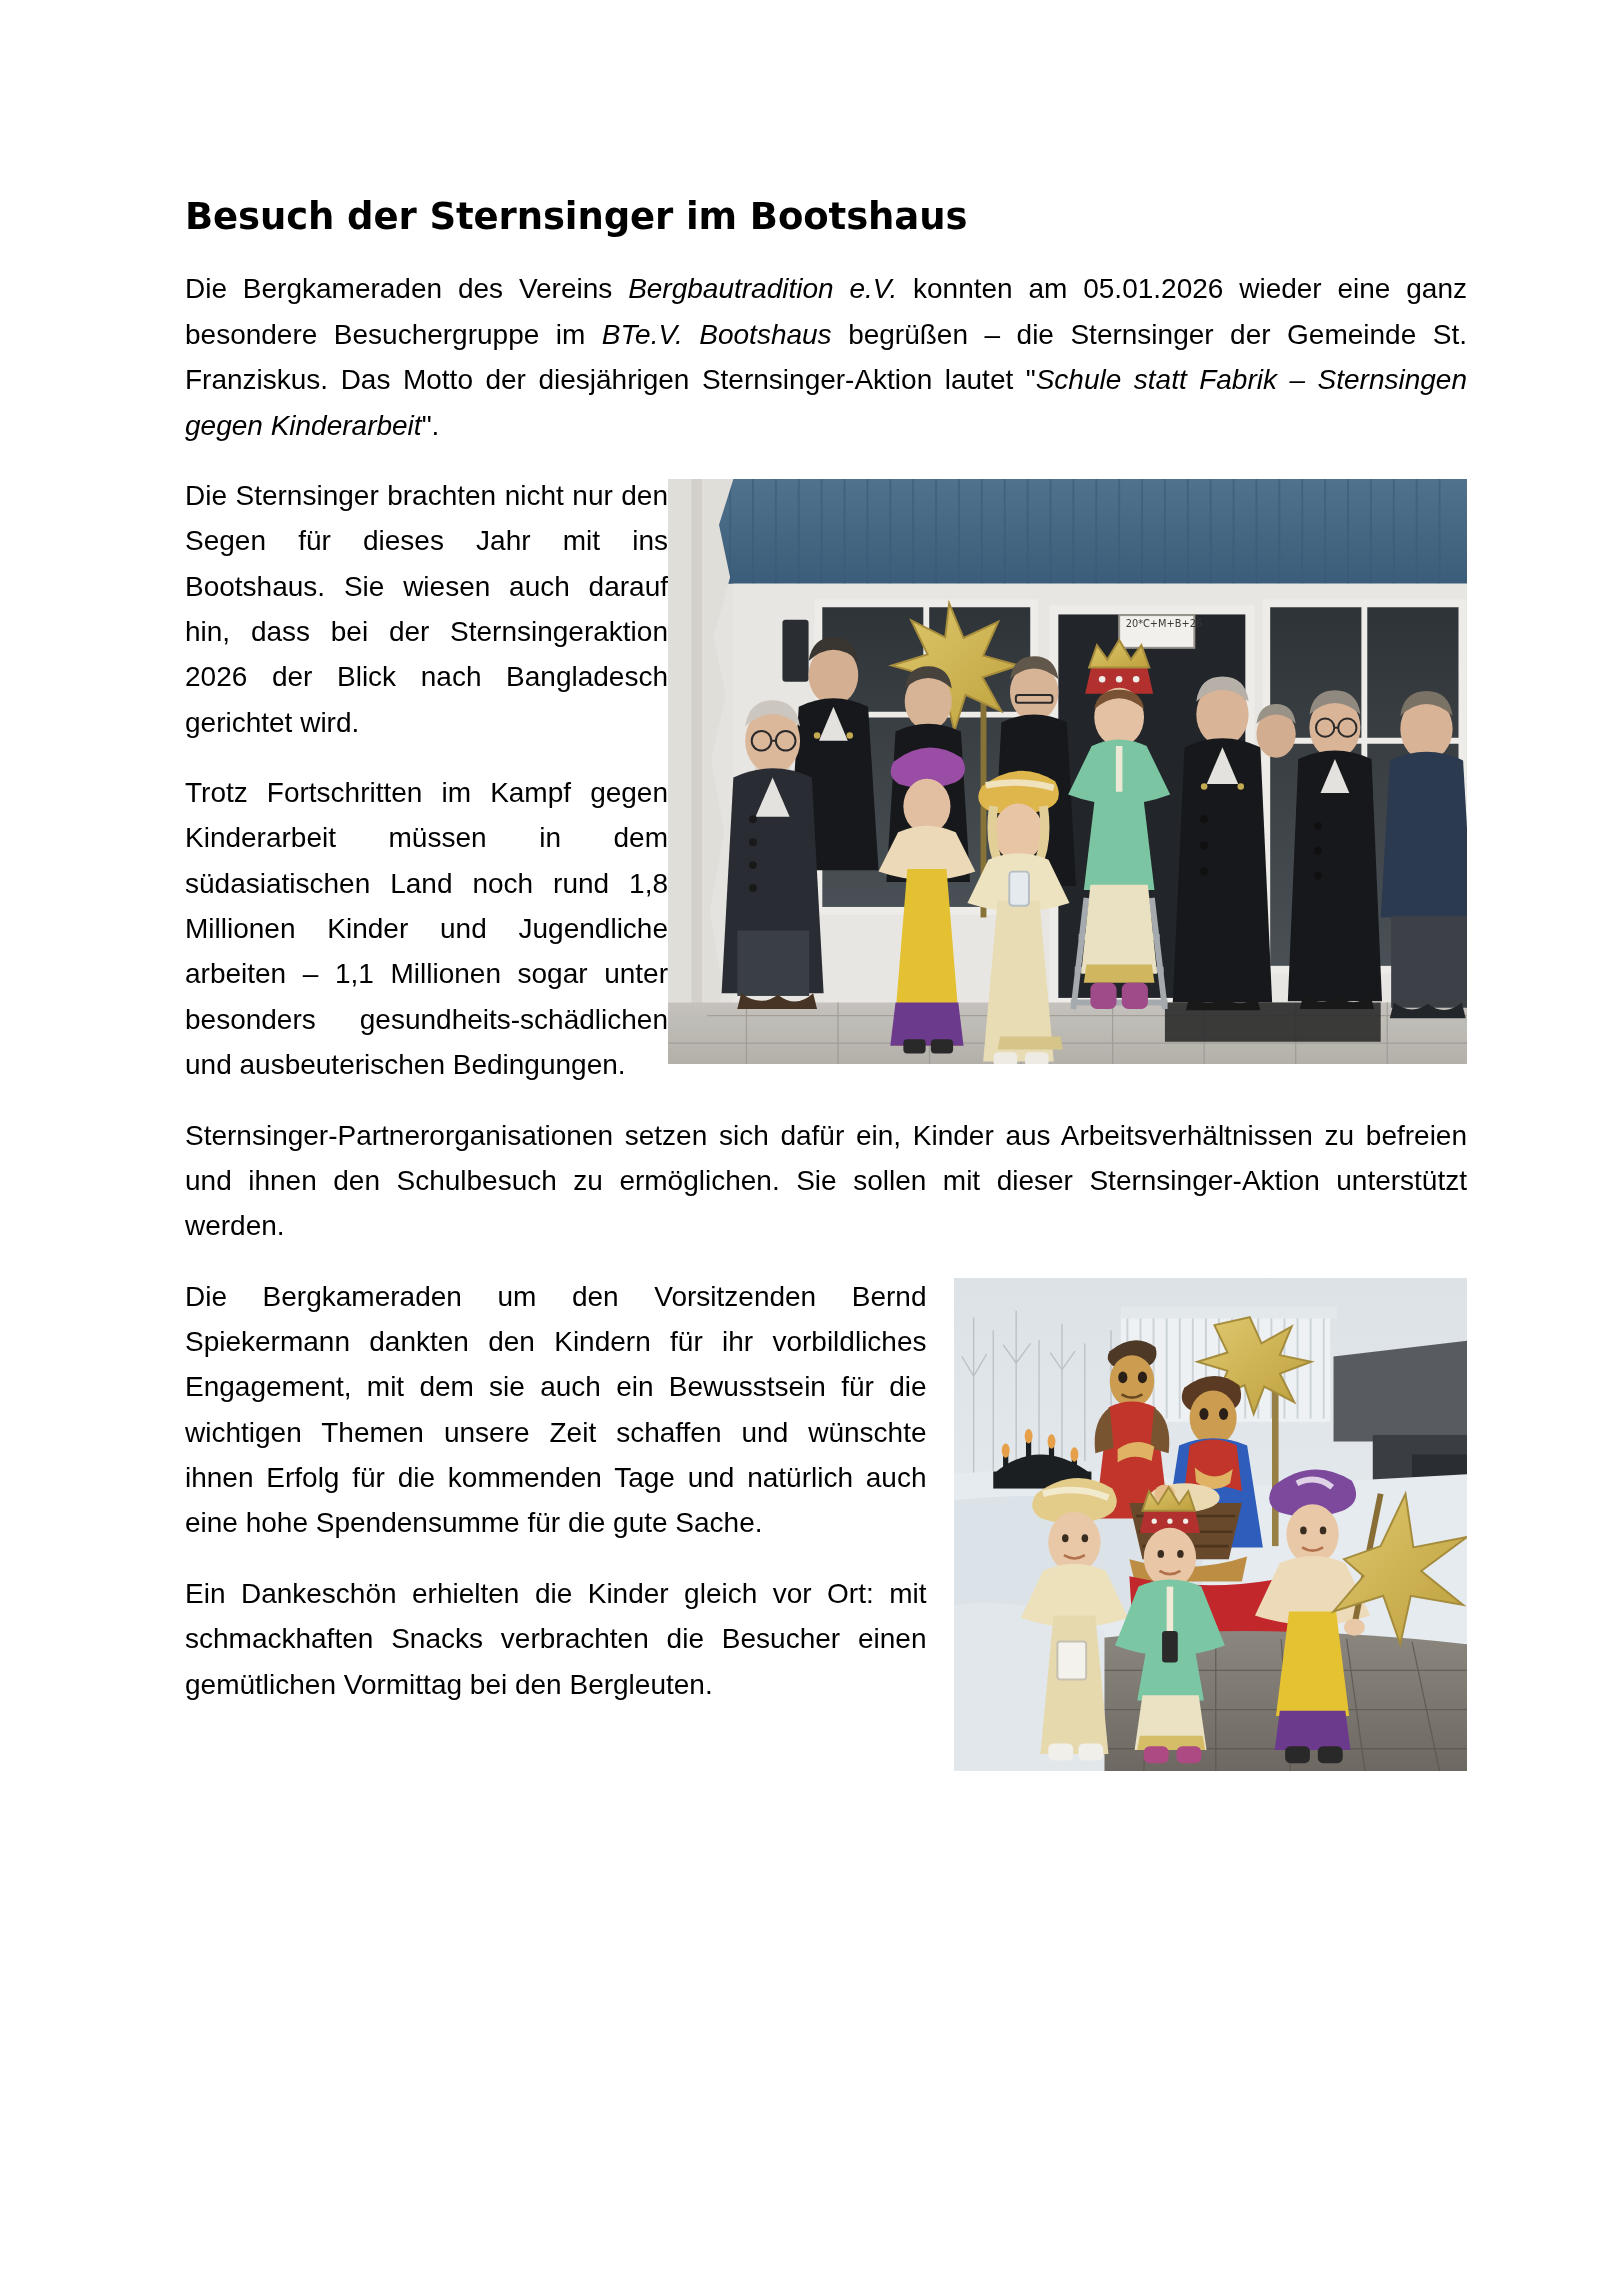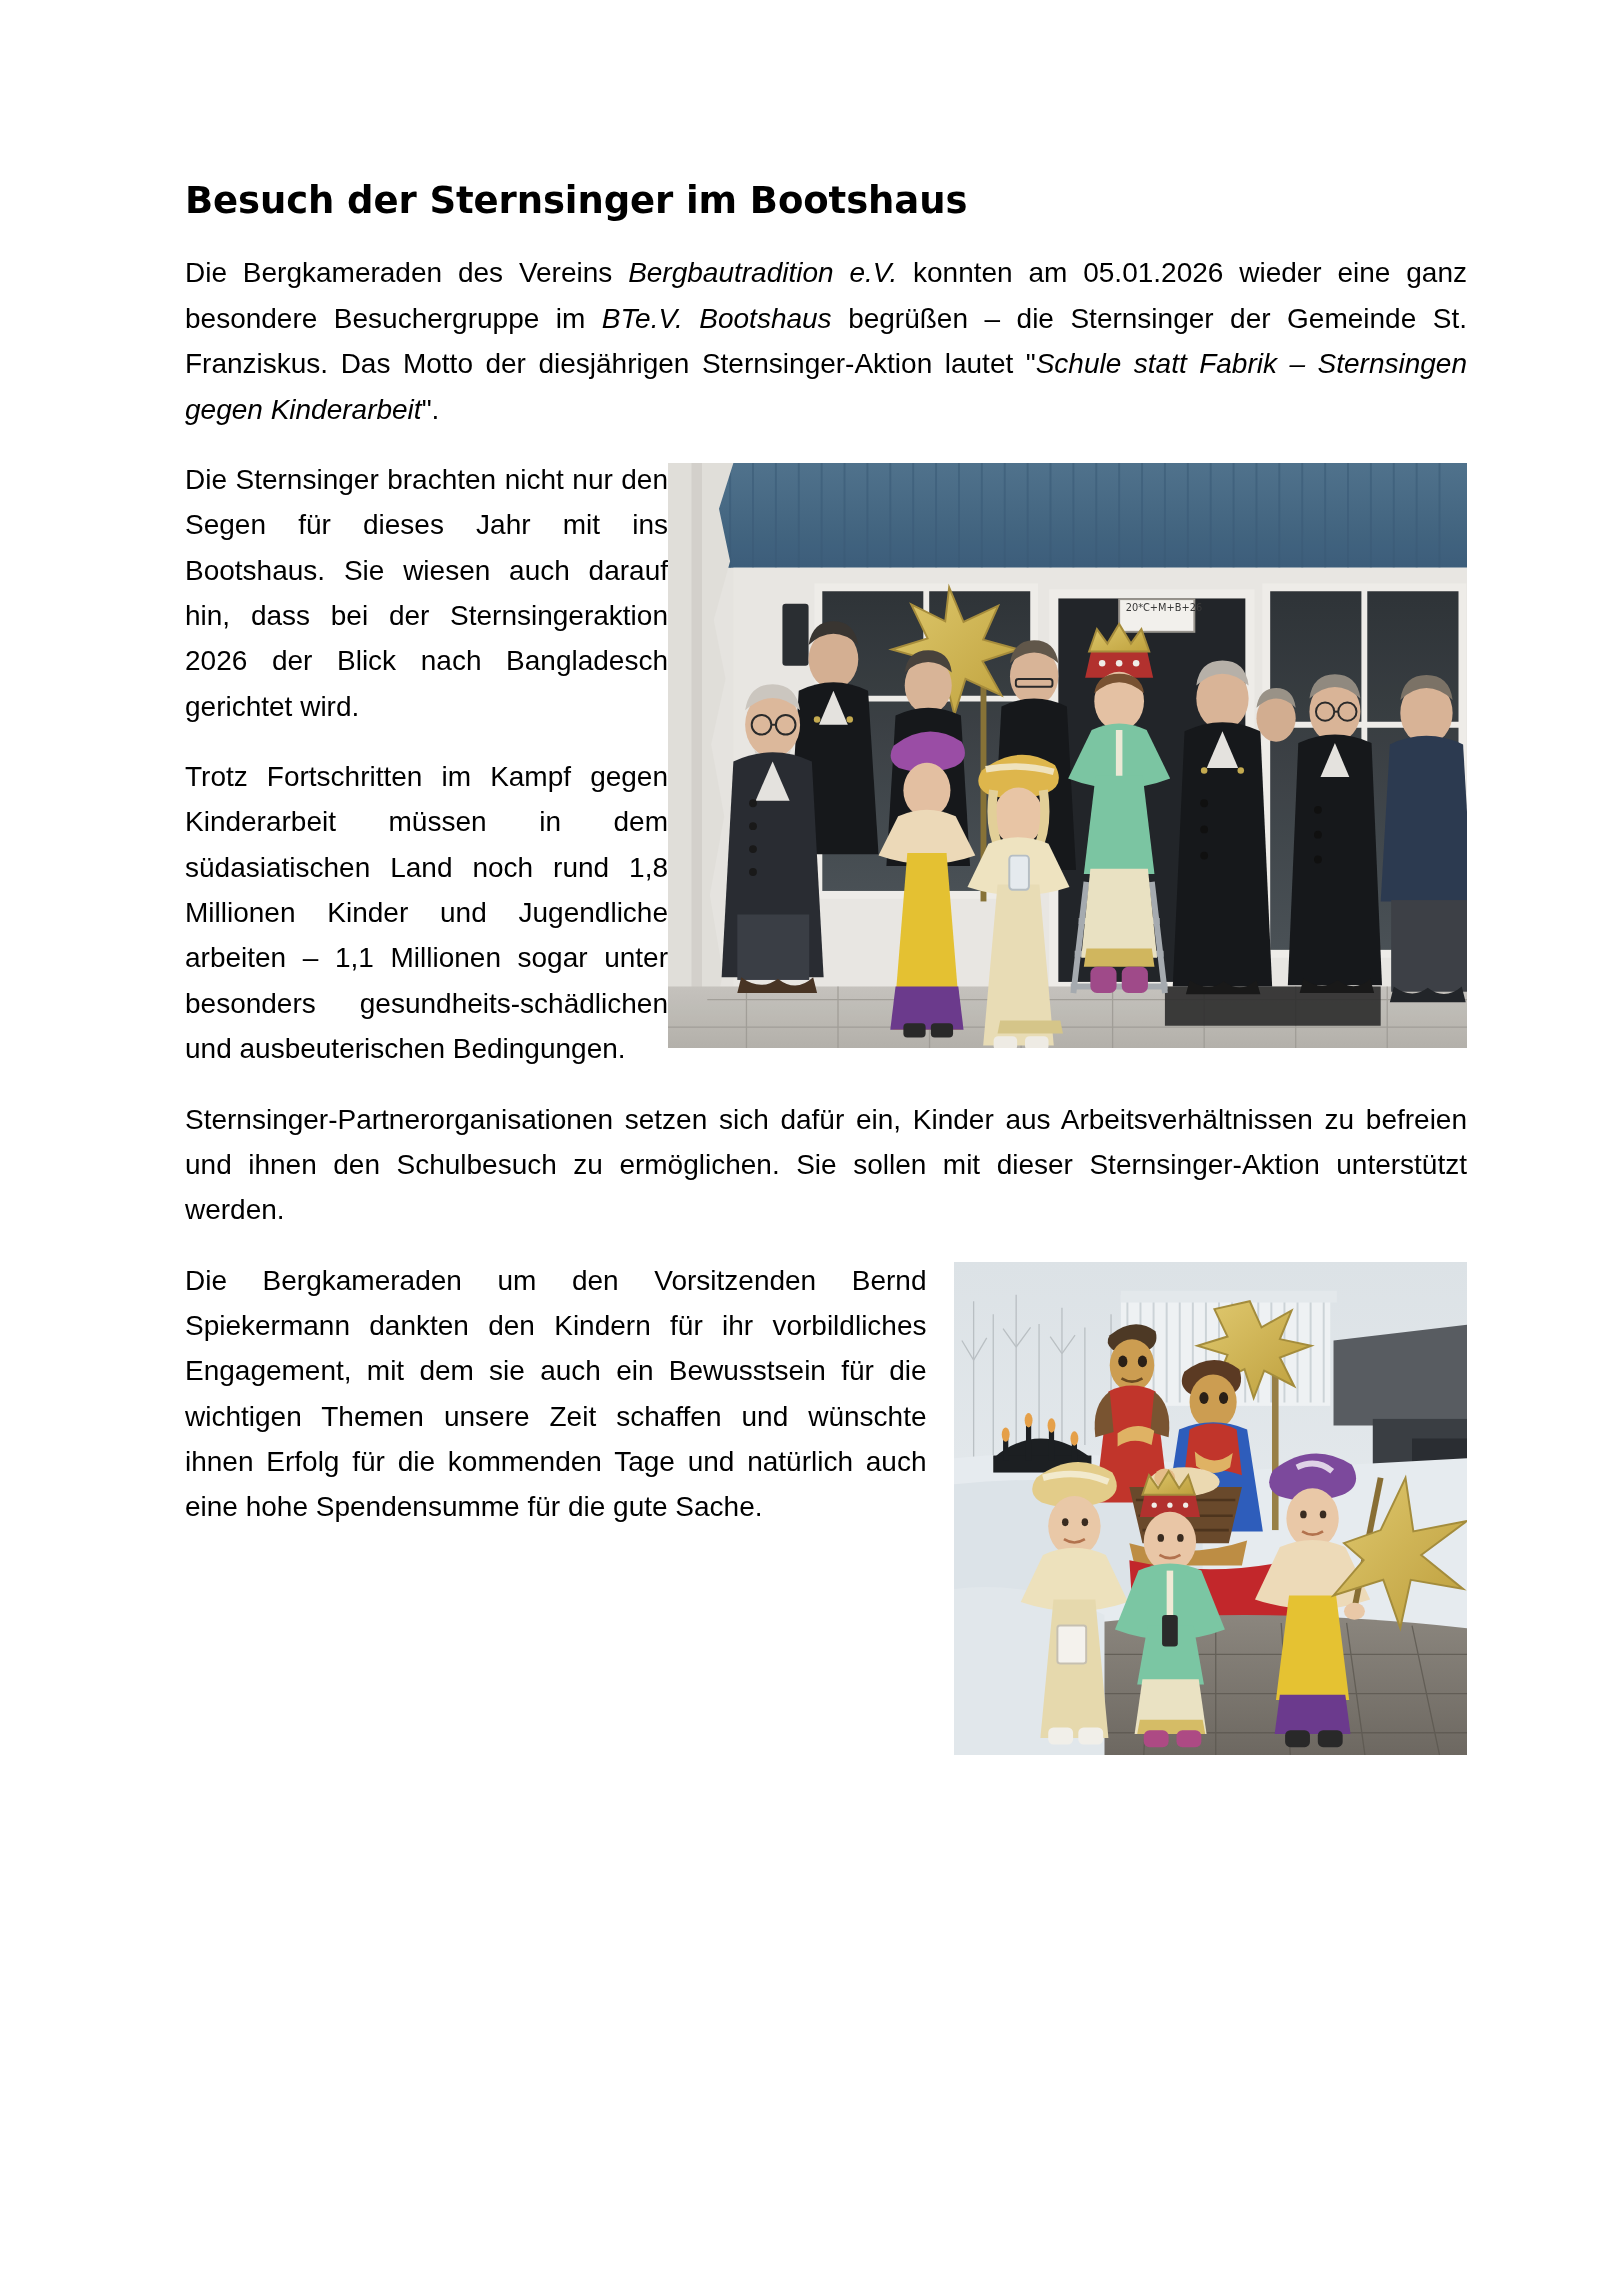--- a/index.html
+++ b/index.html
@@ -17,21 +17,21 @@
     width: 1623px;
     height: 2295px;
     background: #ffffff;
     box-sizing: border-box;
     padding: 0;
     overflow: hidden;
   }
   .content {
     position: absolute;
     left: 185px;
-    top: 180px;
+    top: 196px;
     width: 1282px;
   }
   h1.doc-title {
     font-family: "DejaVu Sans", sans-serif;
     font-size: 37px;
     font-weight: bold;
     letter-spacing: -0.1px;
     line-height: 1.12;
     margin: 0 0 29px 0;
     color: #000000;
@@ -460,17 +460,18 @@
             <path d="M596 430 L652 410 L690 330 L702 412 L784 396 L714 448 L778 500 L698 486 L682 560 L656 486 L580 510 L626 456 Z" fill="url(#goldG2)" stroke="#a68e3d" stroke-width="3"></path>
             <ellipse cx="612" cy="534" rx="16" ry="13" fill="#eccba9"></ellipse>
           </g>
         </g>
         <rect x="0" y="0" width="784" height="754" fill="#000" opacity="0.012"></rect>
       </svg>
     </div>
 
     <p class="para">Die Bergkameraden um den Vorsitzenden Bernd Spiekermann dankten den Kindern für ihr vorbildliches Engagement, mit dem sie auch ein Bewusstsein für die wichtigen Themen unsere Zeit schaffen und wünschte ihnen Erfolg für die kommenden Tage und natürlich auch eine hohe Spendensumme für die gute Sache.</p>
 
+    <p class="para">Ein Dankeschön erhielten die Kinder gleich vor Ort: mit schmackhaften Snacks verbrachten die Besucher einen gemütlichen Vormittag bei den Bergleuten.</p>
 
     <div class="clearfix"></div>
   </div>
 </div>
 
 
 </body></html>

